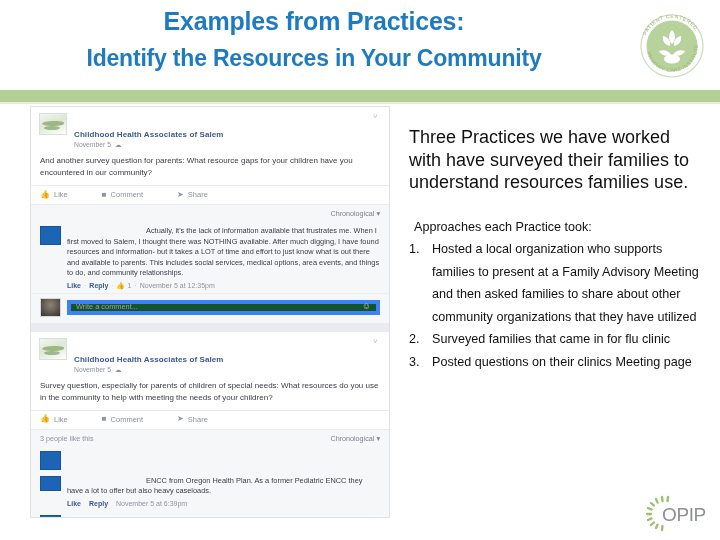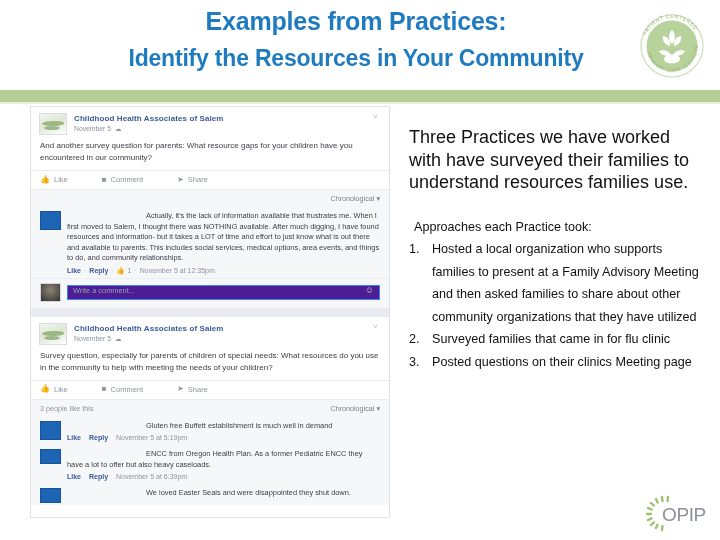--- a/index.html
+++ b/index.html
@@ -20,21 +20,20 @@
     position: absolute;
     left: 0; top: 0;
     width: 720px;
     height: 100px;
   }
   .title-block {
     position: absolute;
     left: 0; top: 6px;
     width: 628px;
     text-align: center;
-    padding-left: 42px;
   }
   .title-line1 {
     font-size: 25px;
     font-weight: bold;
     color: #1f7bc0;
     letter-spacing: -0.2px;
     line-height: 30px;
     white-space: nowrap;
   }
   .title-line2 {
@@ -114,20 +113,21 @@
     border-radius: 50%;
     background: #6f9156;
     opacity: .6;
   }
   .fb-page-name {
     font-size: 8px;
     font-weight: bold;
     color: #3b5998;
     line-height: 11px;
     letter-spacing: .1px;
+    margin-top: 16px;
   }
   .fb-post-date {
     font-size: 6.8px;
     color: #8d949e;
     line-height: 10px;
   }
   .fb-globe-icon {
     display: inline-block;
     color: #8d949e;
     font-size: 6.5px;
@@ -223,25 +223,25 @@
 
   .fb-writebar {
     display: flex;
     align-items: center;
     padding: 4px 9px 6px 9px;
     background: #f6f7f9;
     border-top: 1px solid #eceef1;
   }
   .fb-writebox {
     flex: 1 1 auto;
-    border: 1px solid #3b82f6;
-    background: #4c1d95;
+    border: 4px solid #3b82f6;
+    background: #14532d;
     height: 15px;
     display: flex;
-    align-items: flex-start;
+    align-items: flex-end;
     justify-content: space-between;
     padding: 0 5px;
     font-size: 7.4px;
     color: #9aa0a8;
     box-sizing: border-box;
   }
   .smiley {
     color: #c3c7cc;
     font-size: 9px;
     line-height: 9px;
@@ -421,28 +421,20 @@
     <div class="fb-sortbar">
       <span class="fb-likecount">3 people like this</span>
       <span class="fb-sort">
         <span>Chronological</span>
         <span> ▾</span>
       </span>
     </div>
 
     <div class="fb-comment">
       <div class="redact-avatar"></div>
-      <div class="fb-comment-body">
-        <div class="fb-comment-text">
-          <span class="redact-name"></span><span>Gluten free Buffett establishment is much well in demand</span>
-        </div>
-        <div class="fb-comment-meta">
-          <span class="lnk">Like</span><span class="sep">&nbsp;</span><span class="lnk">Reply</span><span class="sep">&nbsp;</span><span>November 5 at 5:19pm</span>
-        </div>
-      </div>
     </div>
 
     <div class="fb-comment">
       <div class="redact-avatar short"></div>
       <div class="fb-comment-body">
         <div class="fb-comment-text">
           <span class="redact-name"></span><span>ENCC from Oregon Health Plan. As a former Pediatric ENCC they have a lot to offer but also heavy caseloads.</span>
         </div>
         <div class="fb-comment-meta">
           <span class="lnk">Like</span><span class="sep">&nbsp;</span><span class="lnk">Reply</span><span class="sep">&nbsp;</span><span>November 5 at 6:39pm</span>

